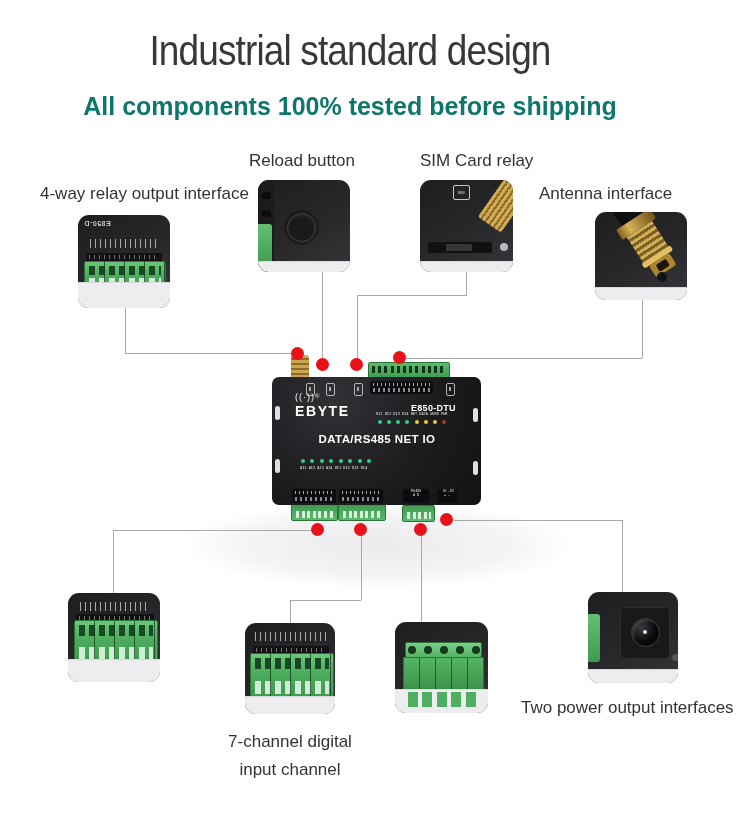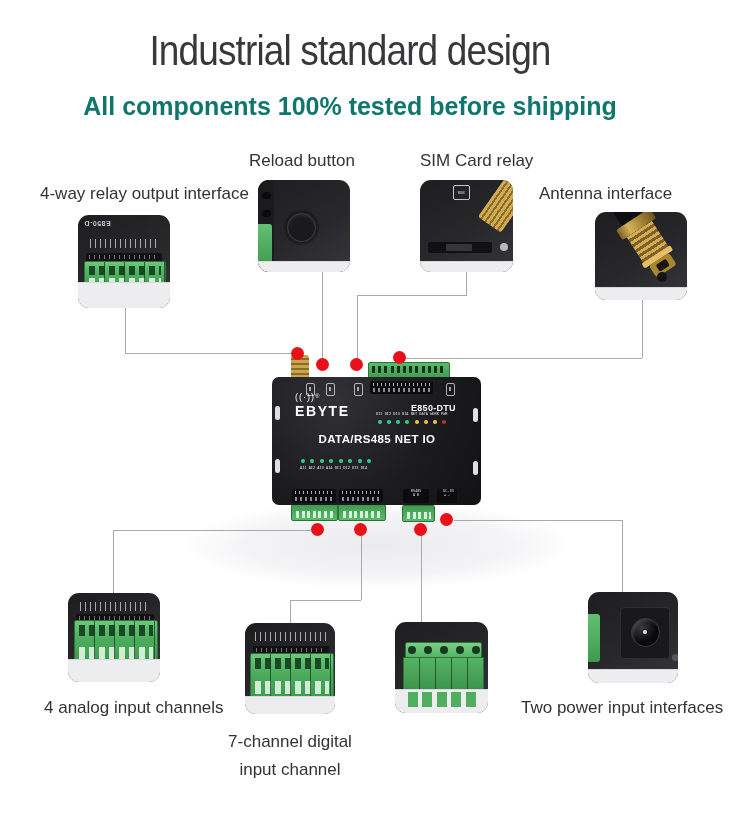--- a/index.html
+++ b/index.html
@@ -138,23 +138,22 @@
 
 <div class="stage">
 
   <h1 class="title">Industrial standard design</h1>
   <h2 class="subtitle">All components 100% tested before shipping</h2>
 
   <div class="lbl" style="left:249px;top:151px;">Reload button</div>
   <div class="lbl" style="left:420px;top:151px;">SIM Card relay</div>
   <div class="lbl" style="left:40px;top:184px;">4-way relay output interface</div>
   <div class="lbl" style="left:539px;top:184px;">Antenna interface</div>
-  <div class="lbl" style="left:44px;top:698px;">4 analog input channels</div>
   <div class="lbl wrap" style="left:222px;top:728px;width:136px;">7-channel digital input channel</div>
-  <div class="lbl" style="left:521px;top:698px;">Two power input interfaces</div>
+  <div class="lbl" style="left:521px;top:698px;">Two power output interfaces</div>
 
   <div class="shadow"></div>
 
   <div class="ln v" style="left:125px;top:308px;height:45px;"></div>
   <div class="ln h" style="left:125px;top:353px;width:167px;"></div>
   <div class="ln v" style="left:322px;top:272px;height:87px;"></div>
   <div class="ln v" style="left:466px;top:272px;height:23px;"></div>
   <div class="ln h" style="left:357px;top:295px;width:110px;"></div>
   <div class="ln v" style="left:357px;top:295px;height:64px;"></div>
   <div class="ln h" style="left:400px;top:358px;width:242px;"></div>

